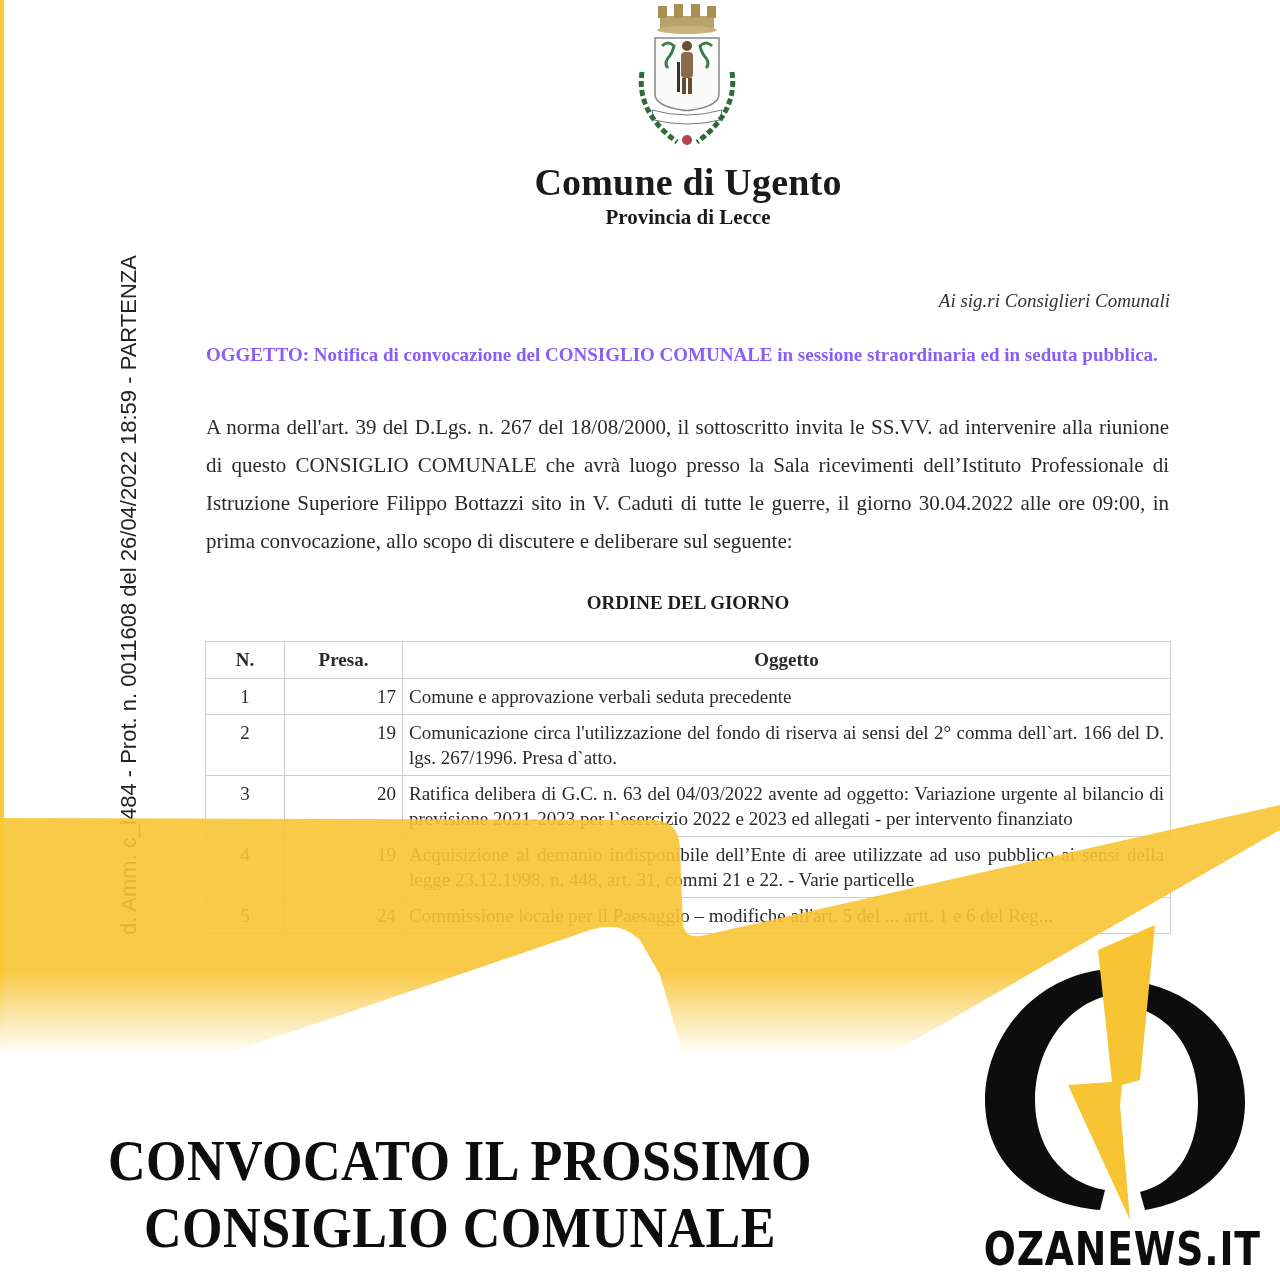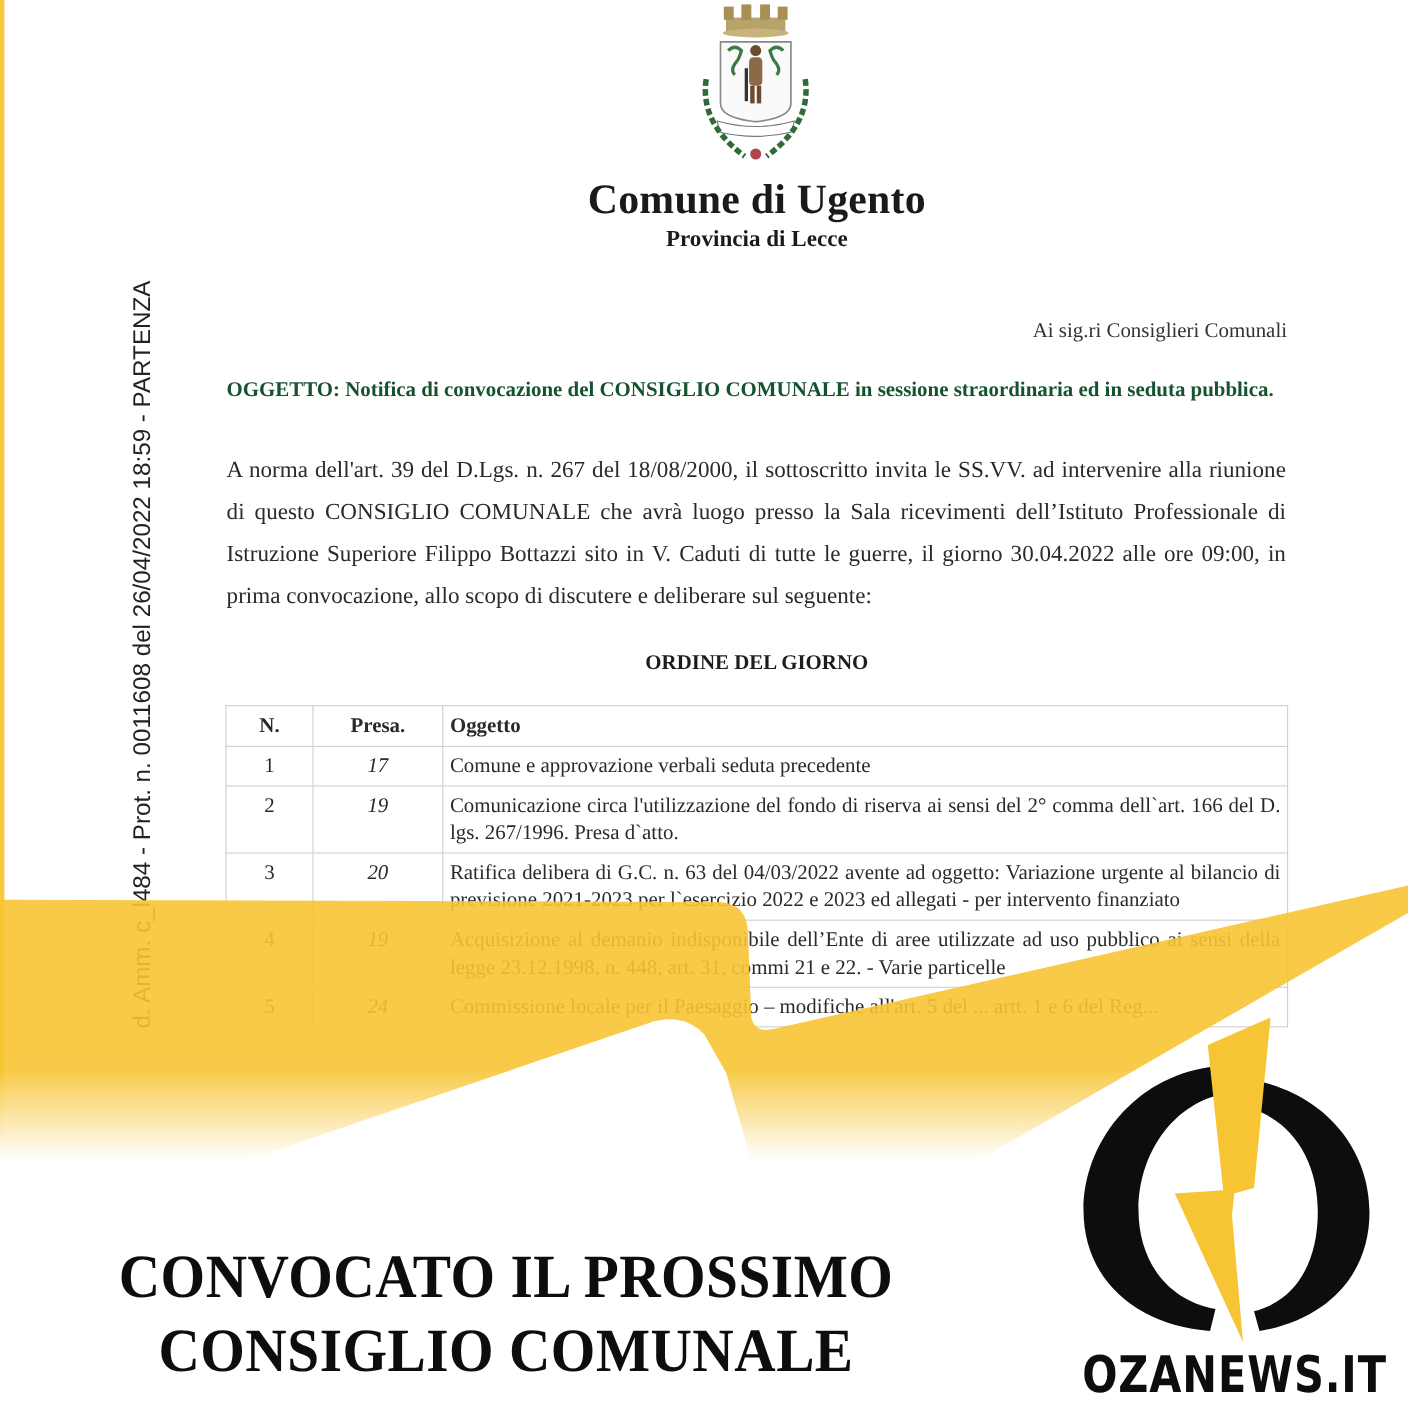--- a/index.html
+++ b/index.html
@@ -17,42 +17,42 @@
     }
     .header-sub {
       position: absolute; left: 0; width: 1376px; top: 205px; text-align: center;
       font-weight: bold; font-size: 21px; color: #1a1a1a;
     }
     .side-stamp {
       position: absolute; left: 116px; top: 935px; transform-origin: 0 0; transform: rotate(-90deg);
       font-family: "Liberation Sans", "DejaVu Sans", sans-serif; font-size: 22px; color: #222;
       white-space: nowrap; width: 730px;
     }
-    .recipient { position: absolute; right: 110px; top: 290px; font-size: 19px; color: #333; }
+    .recipient { position: absolute; right: 110px; top: 290px; font-size: 19px; color: #333; font-style: italic; }
     .oggetto {
       position: absolute; left: 206px; width: 965px; top: 336px; font-size: 19px; font-weight: bold;
-      line-height: 37px; text-align: justify; color: #14532d;
+      line-height: 37px; text-align: justify; color: #8b5cf6;
     }
     .body-text {
       position: absolute; left: 206px; width: 963px; top: 408px; font-size: 21px; line-height: 38px;
       text-align: justify; color: #2a2a2a;
     }
     .agenda-title {
       position: absolute; left: 0; width: 1376px; top: 592px; text-align: center; font-weight: bold;
       font-size: 19px; color: #1d1d1d;
     }
     table.agenda {
       position: absolute; left: 205px; top: 641px; width: 966px; border-collapse: collapse; font-size: 19px; color: #2a2a2a;
     }
     table.agenda th, table.agenda td { border: 1px solid #cfcfcf; padding: 5px 6px; vertical-align: top; line-height: 25px; }
     table.agenda th { font-weight: bold; text-align: center; height: 26px; }
     table.agenda th.obj, table.agenda td.obj { text-align: justify; }
-    table.agenda th.obj { text-align: left; }
+    table.agenda th.obj { text-align: center; }
     table.agenda td.num { text-align: center; width: 66px; }
-    table.agenda td.prop { text-align: center; width: 105px; font-style: italic; }
+    table.agenda td.prop { text-align: right; width: 105px; }
     .overlay { position: absolute; left: 0; top: 0; width: 1280px; height: 1280px; pointer-events: none; }
     .headline {
       position: absolute; left: 40px; width: 840px; top: 1128px; text-align: center;
       font-weight: bold; font-size: 56px; line-height: 67px; color: #0d0d0d; letter-spacing: 0.5px;
       transform: scaleX(0.93); transform-origin: center;
     }
     .logo { position: absolute; left: 980px; top: 920px; width: 270px; height: 300px; }
     .brand {
       position: absolute; left: 955px; width: 320px; top: 1222px; text-align: center;
       font-family: "DejaVu Sans", sans-serif; font-weight: bold; font-size: 46px; color: #0d0d0d;

